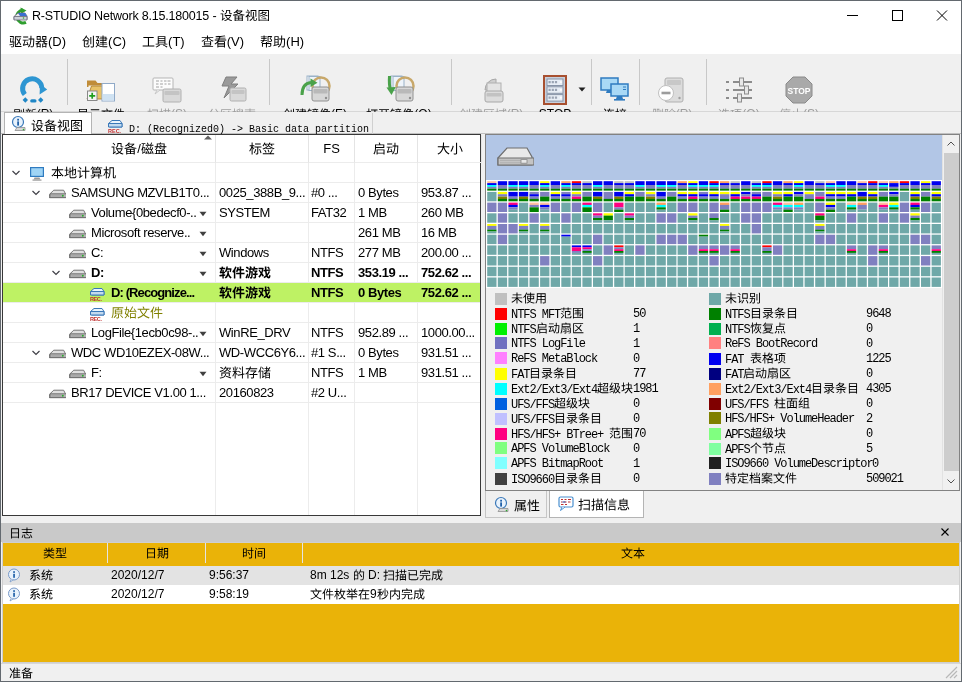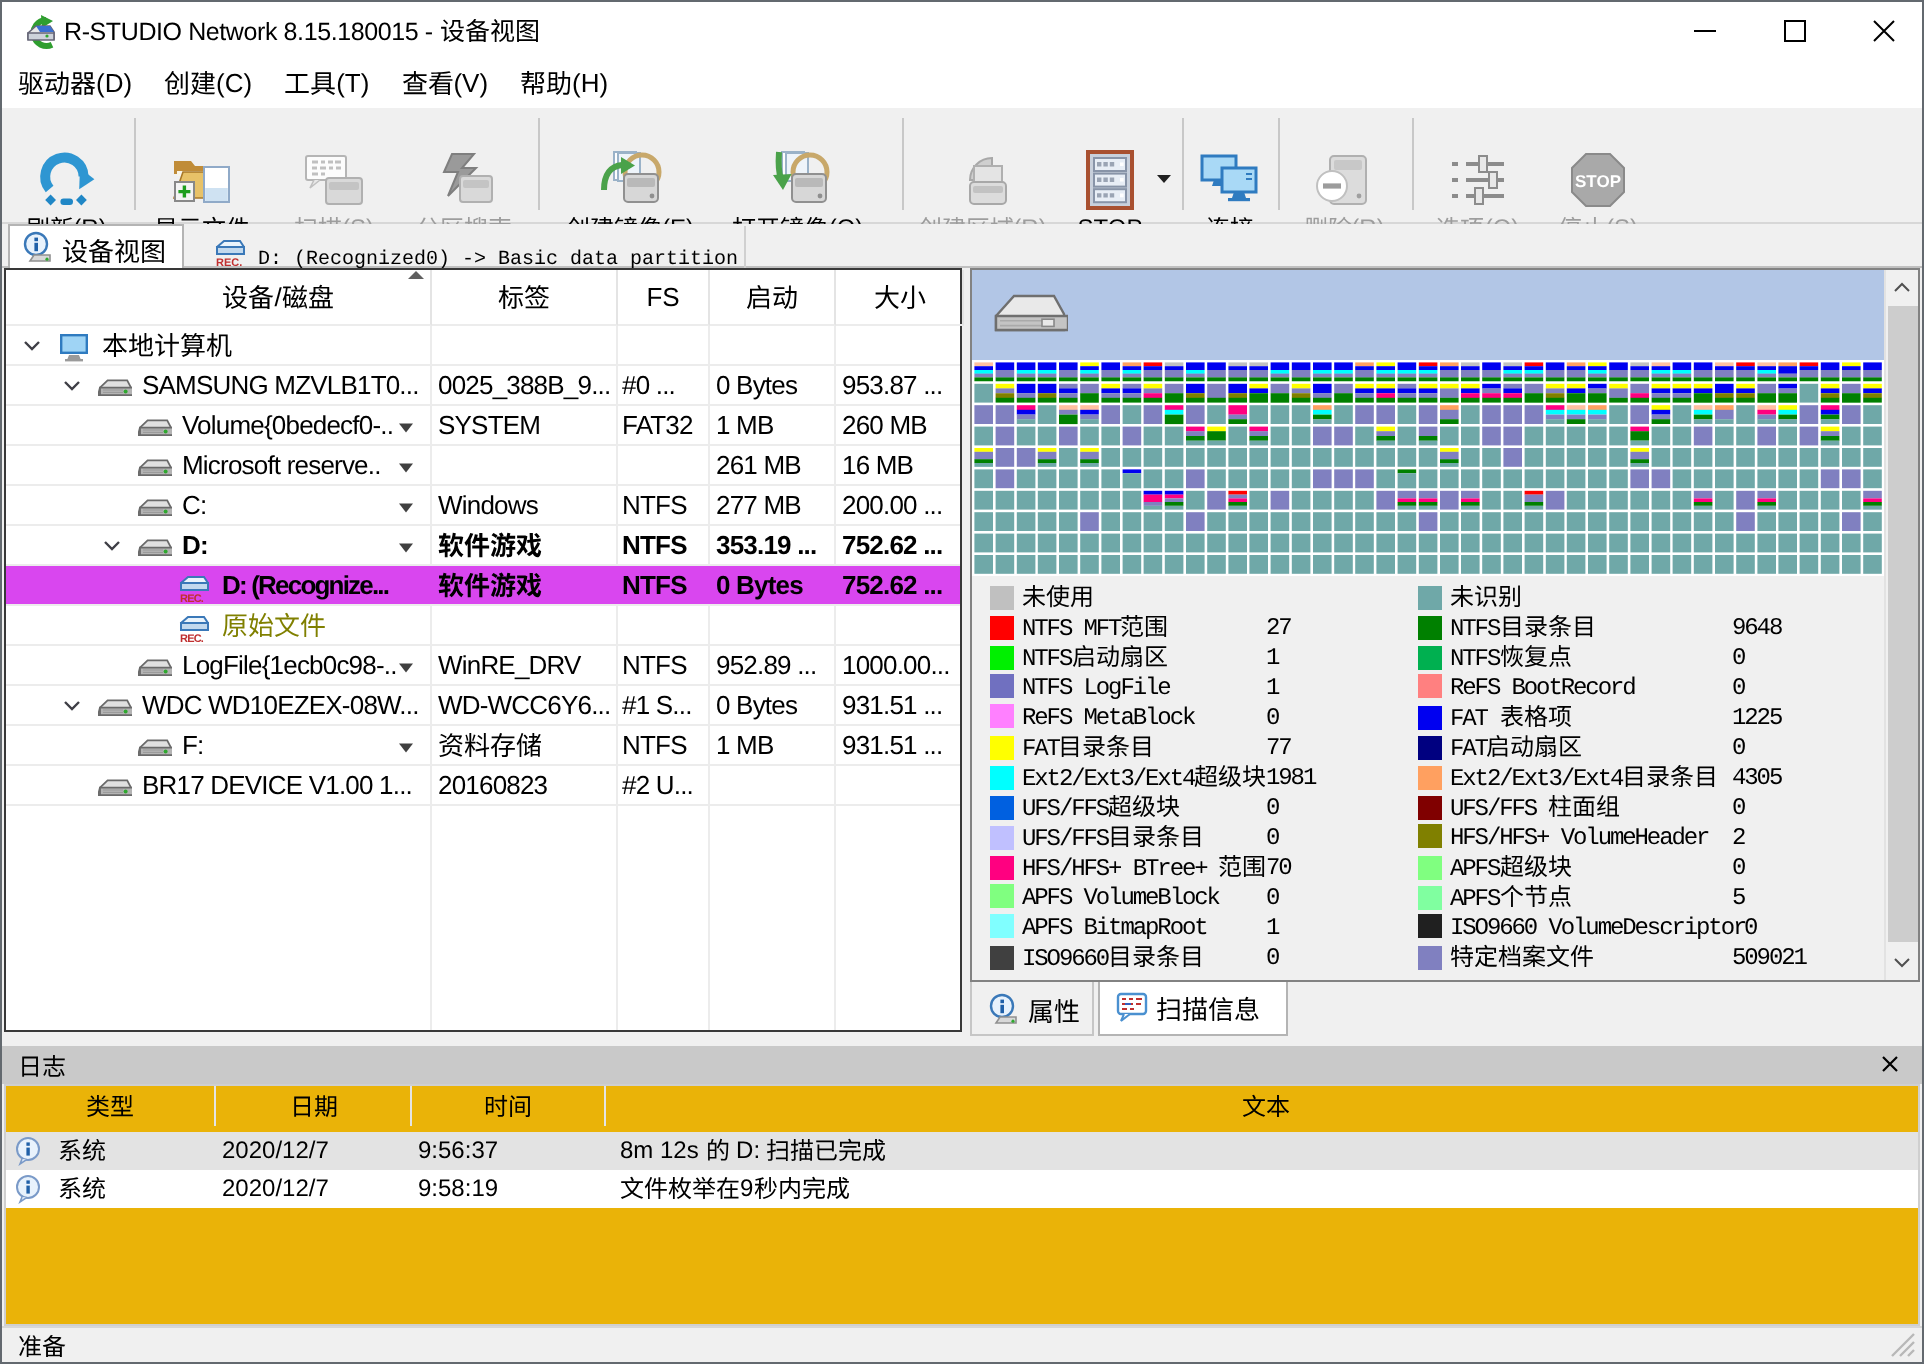--- a/index.html
+++ b/index.html
@@ -18,21 +18,21 @@
 .dis{color:#9d9d9d}
 #tabs{position:absolute;left:1px;top:112px;right:1px;height:22px;background:#f0f0f0;border-bottom:1px solid #c0c0c0}
 .tab1{position:absolute;left:3px;top:0;height:22px;background:#fff;border:1px solid #b4b4b4;border-bottom:none;padding:2px 8px 0 6px;font-size:13px;white-space:nowrap}
 .tab2{position:absolute;left:100px;top:1px;height:21px;width:272px;padding:4px 0 0 6px;font-size:10px;font-family:"Liberation Mono",monospace;white-space:nowrap;border-right:1px solid #d0d0d0}
 #lpanel{position:absolute;left:2px;top:134px;width:479px;height:382px;background:#fff;border:1px solid #383838;font-size:13px}
 .hcell{position:absolute;top:0;height:28px;border-right:1px solid #e4e4e4;border-bottom:1px solid #ececec;text-align:center;padding-top:6px}
 .gridv{position:absolute;top:28px;bottom:0;width:1px;background:#ececec}
 .trow{position:absolute;left:0;right:0;height:20px;border-bottom:1px solid #ececec;white-space:nowrap;letter-spacing:-0.4px}
 .trow div{position:absolute;top:0;padding-top:2px;overflow:hidden}
 .c1{left:216px;width:87px}.c2{left:308px;width:42px}.c3{left:355px;width:58px}.c4{left:418px;width:61px}
-.sel{background:#d946ef}
+.sel{background:#bef264}
 .b{font-weight:bold}
 .olv{color:#808000}
 .chev{position:absolute;top:5px}
 .drop{position:absolute;top:8px}
 #rpanel{position:absolute;left:485px;top:134px;width:475px;height:357px;background:#f0f0f0;border:1px solid #828282}
 #rhead{position:absolute;left:0;top:0;width:473px;height:46px;background:#b2c6e6;border-bottom:1px solid #9fb6d8}
 #rscroll{position:absolute;right:0;top:0;width:17px;height:355px;background:#f0f0f0;border-left:1px solid #e2e2e2}
 .leg{position:absolute;white-space:nowrap;font-family:"Liberation Mono",monospace;font-size:12px;letter-spacing:-1.05px}
 .leg i{display:inline-block;width:12px;height:12px;margin-right:4px;vertical-align:-2px}
 .lcount{position:absolute;font-family:"Liberation Mono",monospace;font-size:12px;letter-spacing:-1.05px}
@@ -528,21 +528,21 @@
     </div>
     <div class="leg" style="left:9px;top:157px"><i style="background:#c0c0c0"></i><svg class="cj" style="width:3em" viewBox="0 0 3000 1000">
         <use href="#g672a"></use>
         <use href="#g4f7f" x="1000"></use>
         <use href="#g7528" x="2000"></use>
       </svg></div>
     <div class="leg" style="left:9px;top:172px"><i style="background:#ff0000"></i>NTFS MFT<svg class="cj" style="width:2em" viewBox="0 0 2000 1000">
         <use href="#g8303"></use>
         <use href="#g56f4" x="1000"></use>
       </svg></div>
-    <div class="lcount" style="left:147px;top:172px">27</div>
+    <div class="lcount" style="left:147px;top:172px">50</div>
     <div class="leg" style="left:9px;top:187px"><i style="background:#00f000"></i>NTFS<svg class="cj" style="width:4em" viewBox="0 0 4000 1000">
         <use href="#g542f"></use>
         <use href="#g52a8" x="1000"></use>
         <use href="#g6247" x="2000"></use>
         <use href="#g533a" x="3000"></use>
       </svg></div>
     <div class="lcount" style="left:147px;top:187px">1</div>
     <div class="leg" style="left:9px;top:202px"><i style="background:#7070c0"></i>NTFS LogFile</div>
     <div class="lcount" style="left:147px;top:202px">1</div>
     <div class="leg" style="left:9px;top:217px"><i style="background:#ff80ff"></i>ReFS MetaBlock</div>

